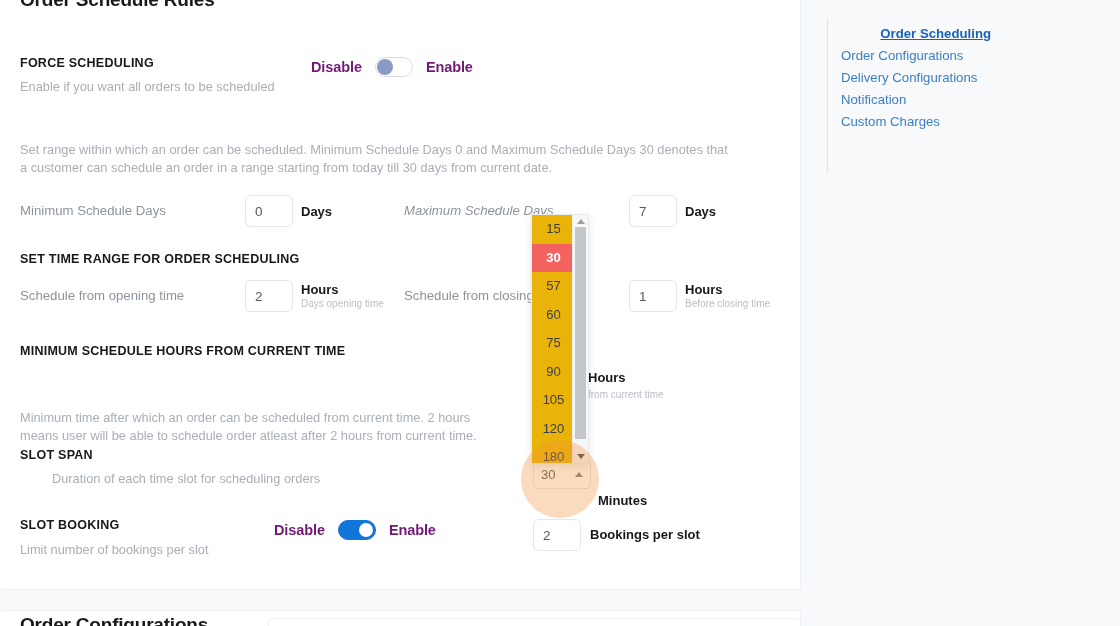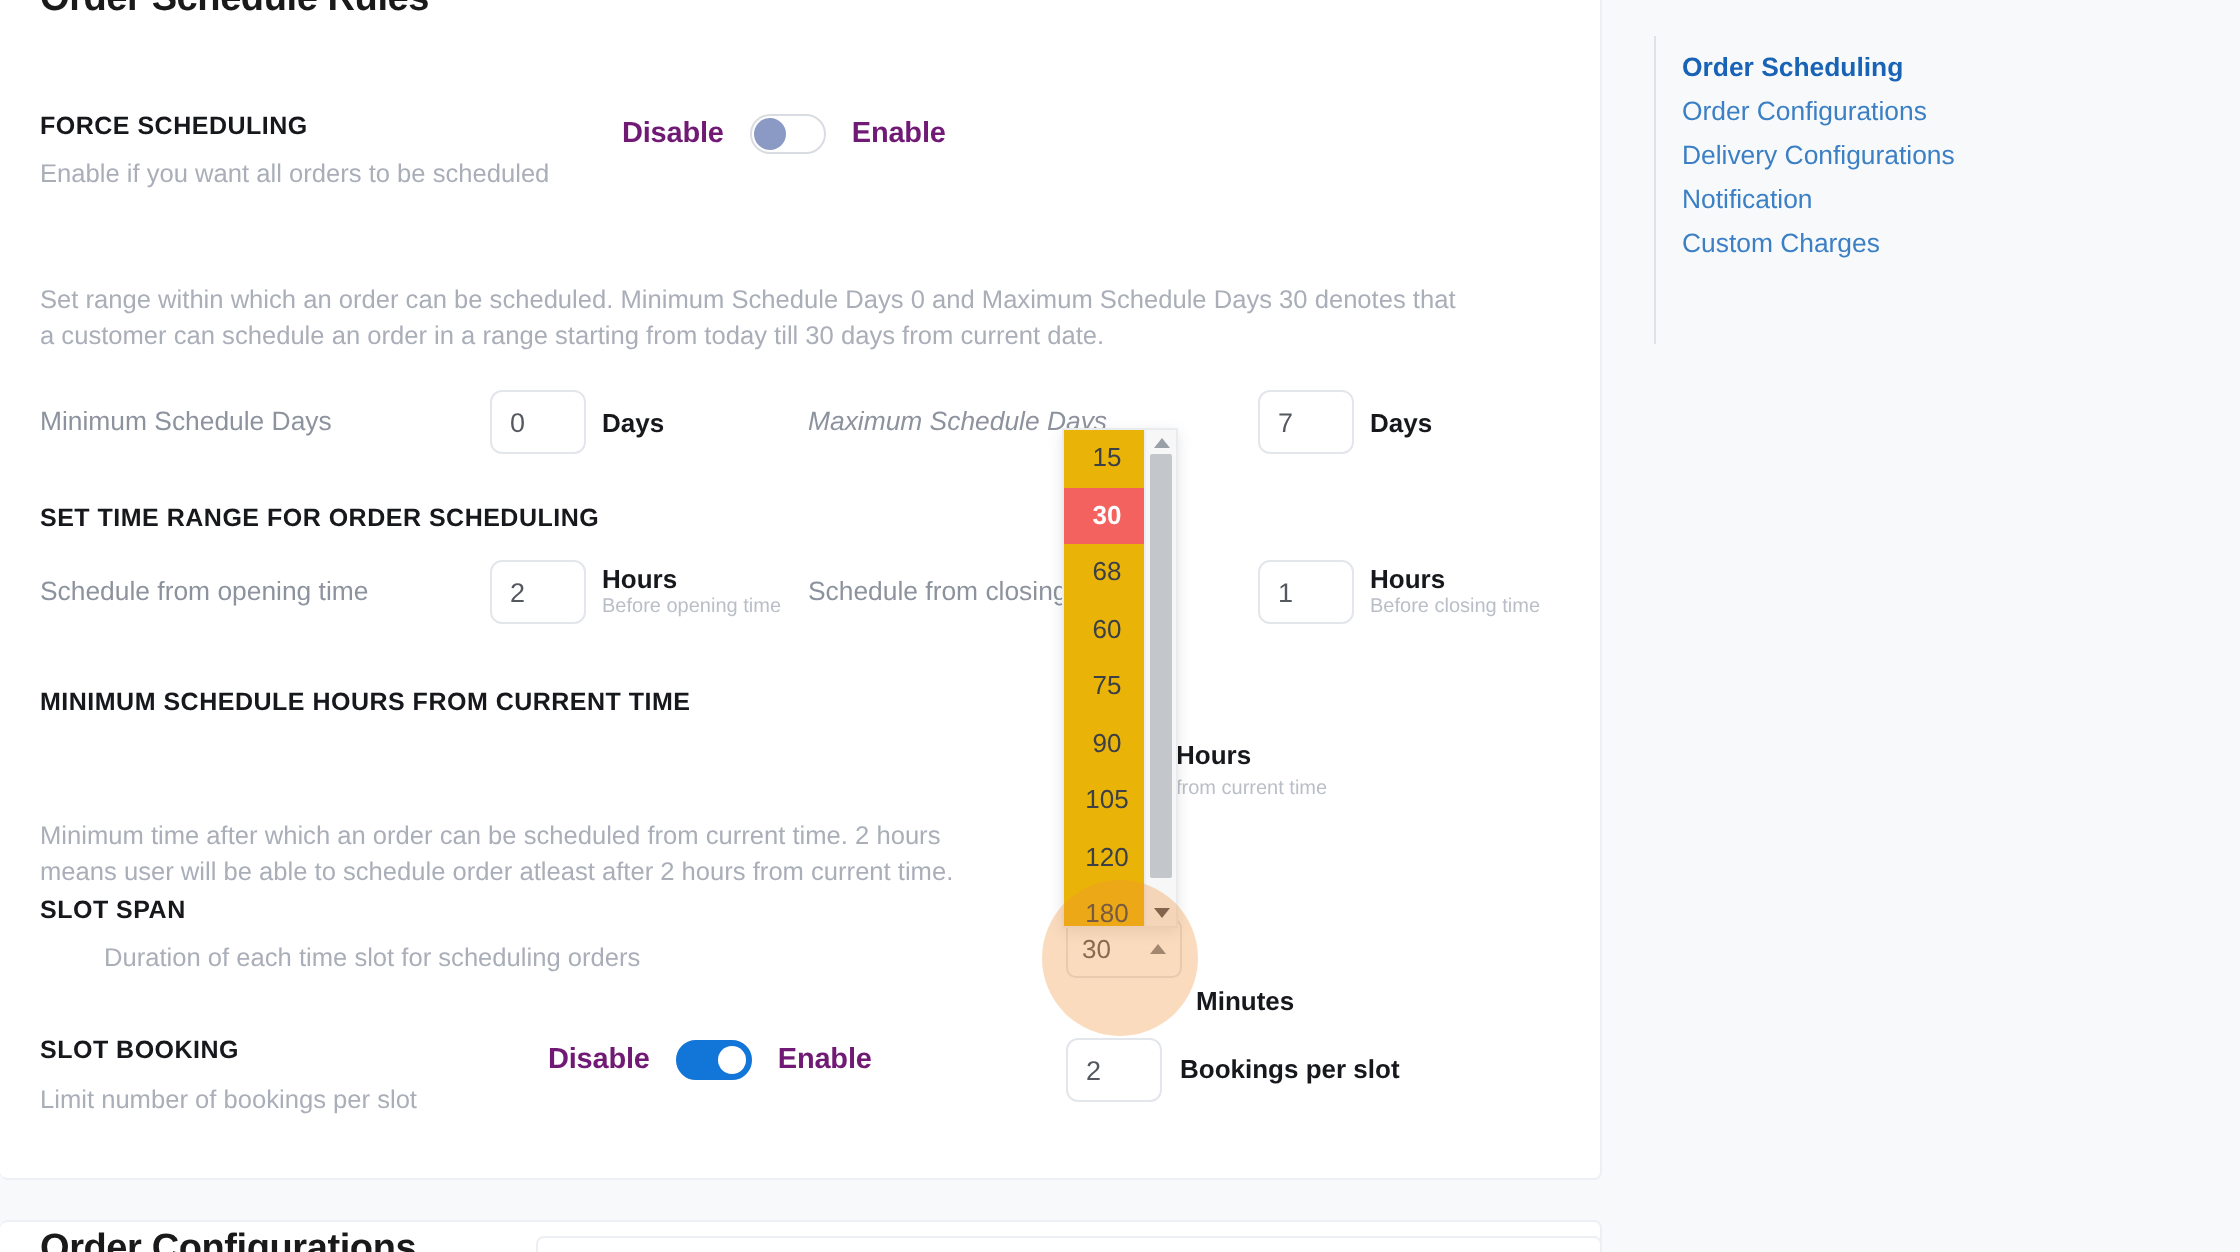--- a/index.html
+++ b/index.html
@@ -276,20 +276,22 @@
   .side-link {
     font-size: 13.2px;
     color: #3b7fc4;
     line-height: 19px;
     margin-bottom: 3px;
     font-weight: 400;
   }
   .side-link.active {
     color: #1863b5;
     font-weight: 700;
+    text-decoration: underline;
+    text-align: right;
   }
 </style>
 </head>
 <body>
 
 <div id="root">
 
   <div class="card card-main"></div>
 
   <div class="page-title">Order Schedule Rules</div>
@@ -313,21 +315,21 @@
 
   <div class="field-label" style="left:404px; top:203px;font-style:italic;">Maximum Schedule Days</div>
   <input class="num-input" style="left: 629px; top: 195px; width: 48px;" value="7">
   <div class="unit-label" style="left:685px; top:204px;">Days</div>
 
   <div class="sec-label" style="left:20px; top:252px;">SET TIME RANGE FOR ORDER SCHEDULING</div>
 
   <div class="field-label" style="left:20px; top:288px;">Schedule from opening time</div>
   <input class="num-input" style="left: 245px; top: 280px; width: 48px;" value="2">
   <div class="unit-label" style="left:301px; top:282px;">Hours</div>
-  <div class="unit-sub" style="left:301px; top:298px;">Before opening time</div>
+  <div class="unit-sub" style="left:301px; top:298px;">Days opening time</div>
 
   <div class="field-label" style="left:404px; top:288px;">Schedule from closing</div>
   <input class="num-input" style="left: 629px; top: 280px; width: 48px;" value="1">
   <div class="unit-label" style="left:685px; top:282px;">Hours</div>
   <div class="unit-sub" style="left:685px; top:298px;">Before closing time</div>
 
   <div class="sec-label" style="left:20px; top:344px;">MINIMUM SCHEDULE HOURS FROM CURRENT TIME</div>
   <div class="sec-desc" style="left:20px; top:365px; width:465px;margin-top:44px;">Minimum time after which an order can be scheduled from current time. 2 hours means user will be able to schedule order atleast after 2 hours from current time.</div>
   <div class="unit-label" style="left:588px; top:370px;">Hours</div>
   <div class="unit-sub" style="left:588px; top:389px;">from current time</div>
@@ -352,21 +354,21 @@
     <span class="toggle-word light">Enable</span>
   </div>
 
   <input class="num-input" style="left: 533px; top: 519px; width: 48px;" value="2">
   <div class="unit-label" style="left:590px; top:527px;">Bookings per slot</div>
 
   <div class="dropdown">
     <div class="dd-list" id="dd-list">
         <div class="dd-item">15</div>
         <div class="dd-item selected">30</div>
-        <div class="dd-item">68</div>
+        <div class="dd-item">57</div>
         <div class="dd-item">60</div>
         <div class="dd-item">75</div>
         <div class="dd-item">90</div>
         <div class="dd-item">105</div>
         <div class="dd-item">120</div>
         <div class="dd-item">180</div>
       </div>
     <div class="dd-scroll">
       <span class="dd-arrow-up"></span>
       <span class="dd-thumb"></span>

